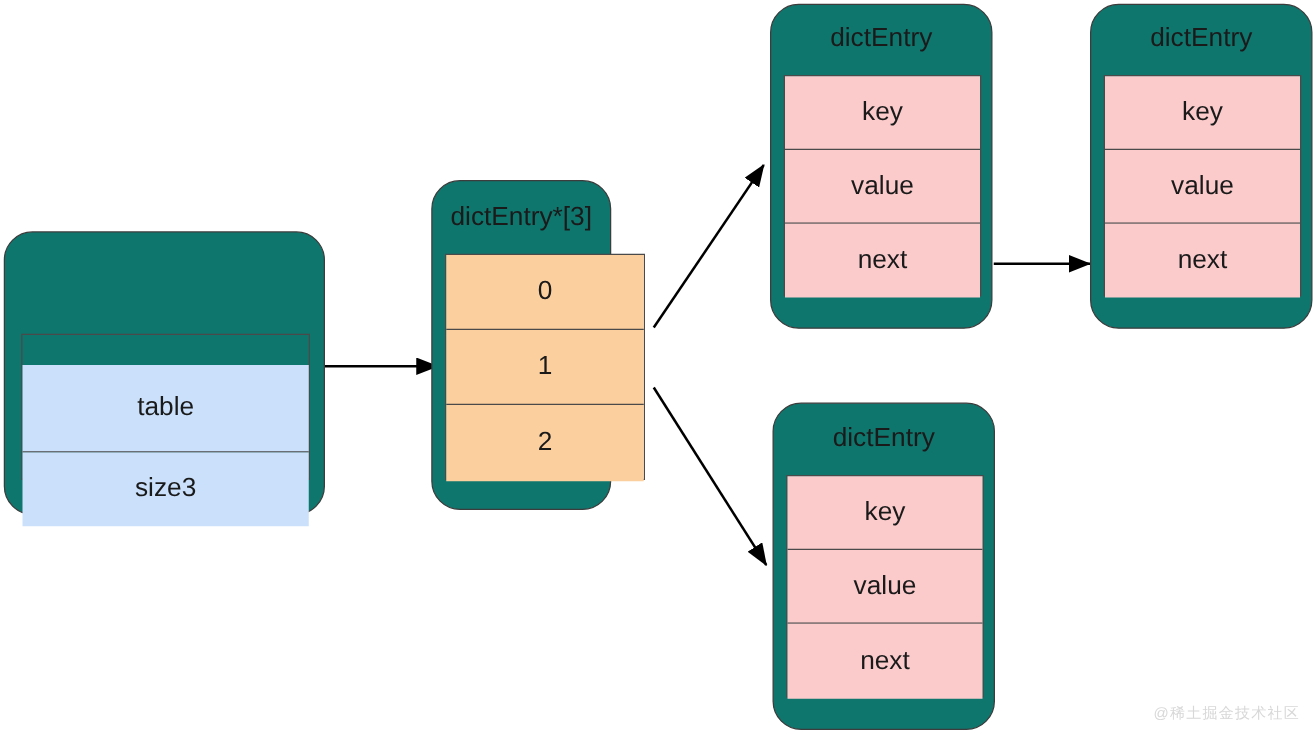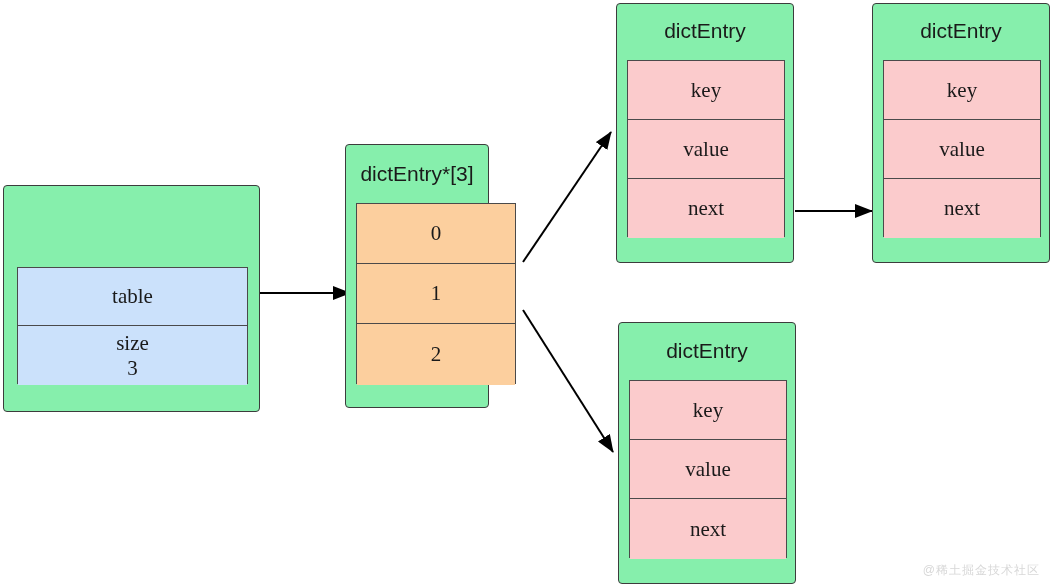--- a/index.html
+++ b/index.html
@@ -12,23 +12,23 @@
   }
   #canvas {
     position: relative;
     width: 1052px;
     height: 587px;
     background: #ffffff;
     overflow: hidden;
   }
   .node {
     position: absolute;
-    background: #86efac;
+    background: #0f766e;
     border: 1.6px solid #3c3c3c;
-    border-radius: 4px;
+    border-radius: 23px;
     box-sizing: border-box;
   }
   .node-title {
     position: absolute;
     left: 0;
     right: 0;
     text-align: center;
     font-size: 21px;
     color: #1a1a1a;
     line-height: 1;
@@ -42,21 +42,20 @@
   .field {
     box-sizing: border-box;
     display: flex;
     align-items: center;
     justify-content: center;
     text-align: left;
     font-size: 21px;
     color: #1a1a1a;
     border-bottom: 1.4px solid #4a4a4a;
     line-height: 1.18;
-    font-family: Liberation Serif, serif;
   }
   .field:last-child {
     border-bottom: none;
   }
   .field .sub {
     display: block;
   }
   .blue  { background: #cbe1fb; }
   .orange{ background: #fccf9e; }
   .pink  { background: #fbcbcc; }
@@ -95,24 +94,24 @@
 
     <line x1="523" y1="262" x2="611" y2="132" stroke="#000000" stroke-width="2" marker-end="url(#arrowhead)"></line>
 
     <line x1="523" y1="310" x2="613" y2="452" stroke="#000000" stroke-width="2" marker-end="url(#arrowhead)"></line>
 
     <line x1="795" y1="211" x2="872" y2="211" stroke="#000000" stroke-width="2" marker-end="url(#arrowhead)"></line>
   </svg>
 
   <div class="node" style="left:3px; top:185px; width:257px; height:227px;">
     <div class="fields" style="left:13px; top:81px; width:231px; height:117px;">
-      <div class="field blue" style="height:58px;">
+      <div class="field blue" style="height:70px;margin-top:24px;">
         <span>table</span>
       </div>
-      <div class="field blue" style="height:59px; flex-direction:column;">
+      <div class="field blue" style="height:59px; flex-direction:row;">
         <span class="sub">size</span>
         <span class="sub">3</span>
       </div>
     </div>
   </div>
 
   <div class="node" style="left:345px; top:144px; width:144px; height:264px;">
     <div class="node-title" style="top:18px;">dictEntry*[3]</div>
     <div class="fields" style="left:10px; top:58px; width:160px; height:181px;">
       <div class="field orange" style="height:60px;">

